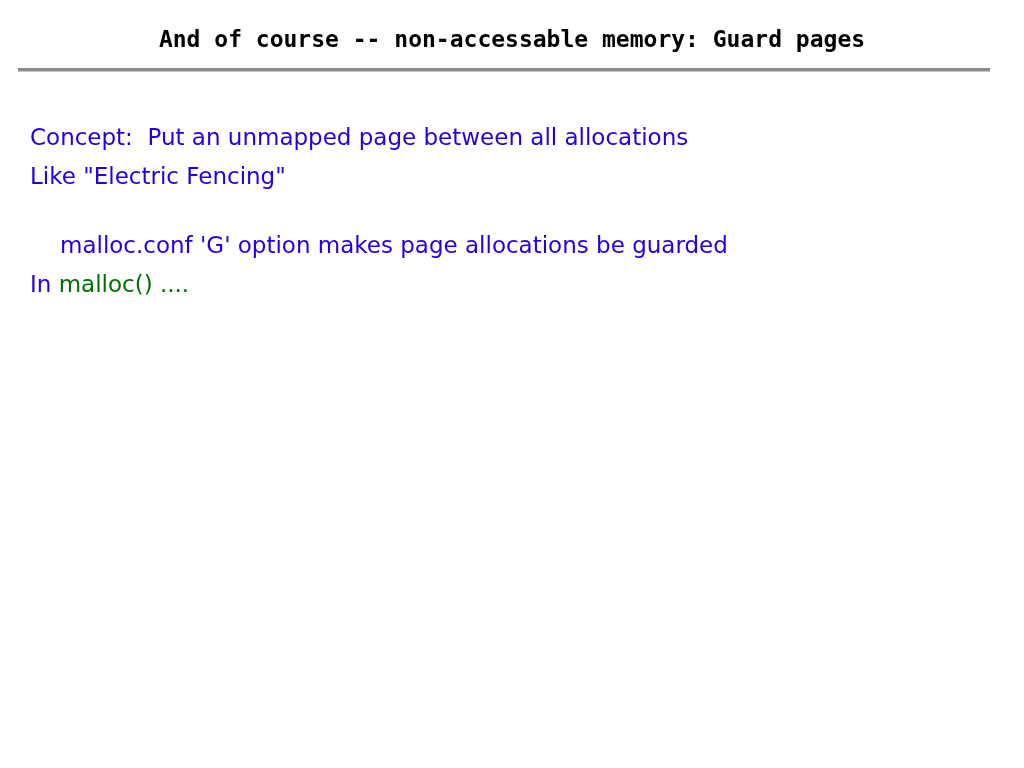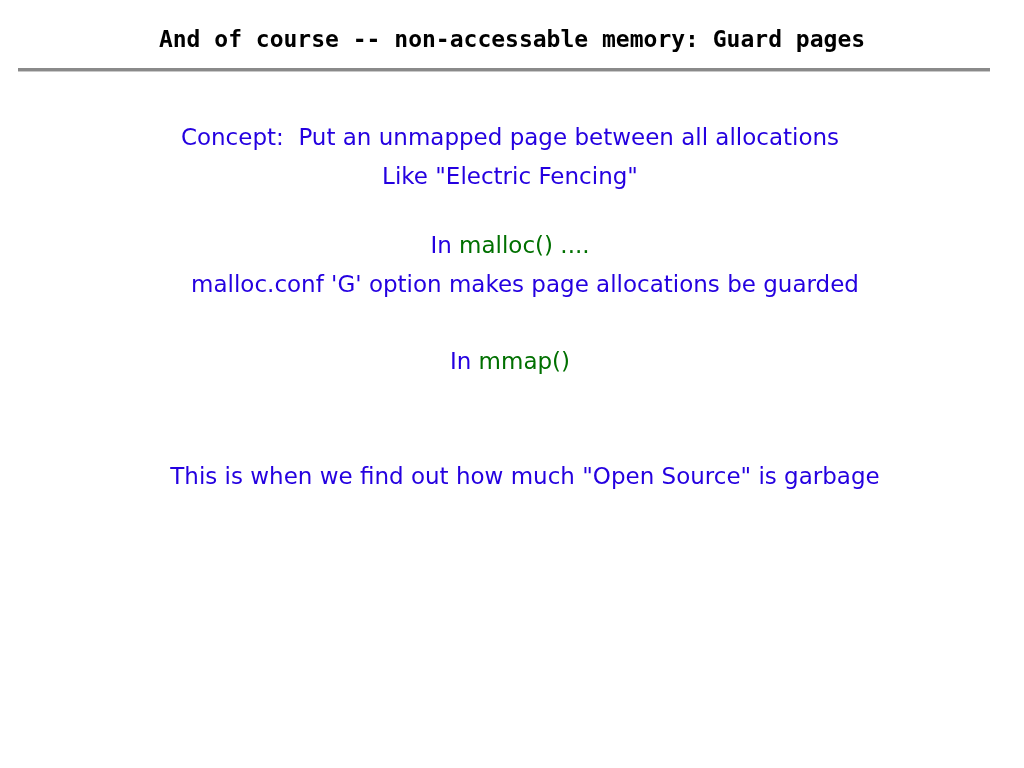--- a/index.html
+++ b/index.html
@@ -45,21 +45,20 @@
     position: absolute;
     left: 30px;
     top: 118px;
     width: 960px;
   }
   .line {
     font-size: 23px;
     color: #2400e0;
     line-height: 39px;
     white-space: pre;
-    text-align: center;
   }
   .line .green-run {
     color: #007000;
   }
   .line.indent1 {
     padding-left: 30px;
   }
   .line.indent2 {
     padding-left: 60px;
   }
@@ -74,31 +73,29 @@
   <div class="slide-title">And of course -- non-accessable memory: Guard pages</div>
   <div class="title-rule"></div>
 
   <div class="body">
 
     <div class="line">Concept:  Put an unmapped page between all allocations</div>
     <div class="line">Like "Electric Fencing"</div>
 
     <div class="spacer-md"></div>
 
+    <div class="line indent1">malloc.conf 'G' option makes page allocations be guarded</div>
     <div class="line"><span>In </span><span class="green-run">malloc() ....</span></div>
-    <div class="line indent1">malloc.conf 'G' option makes page allocations be guarded</div>
-
-    <div class="spacer-lg"></div>
-
-    <div class="line"><span>In </span><span class="green-run">mmap()</span></div>
 
     <div class="spacer-lg"></div>
 
 
     <div class="spacer-lg"></div>
 
-    <div class="line indent1">This is when we find out how much "Open Source" is garbage</div>
+
+    <div class="spacer-lg"></div>
+
 
     <div class="spacer-lg"></div>
 
 
   </div>
 </div>
 
 </body></html>

